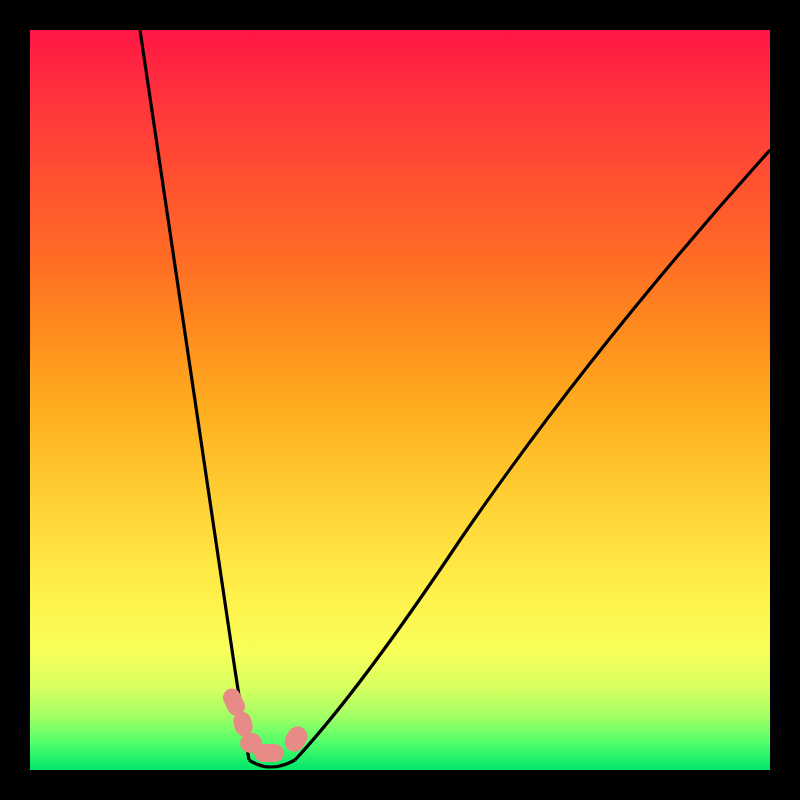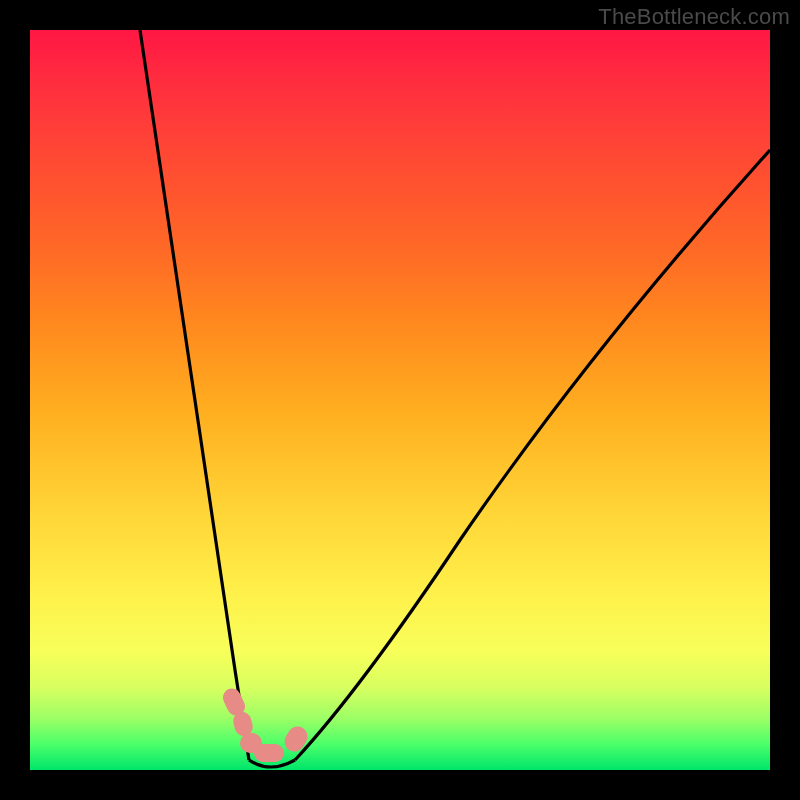--- a/index.html
+++ b/index.html
@@ -69,21 +69,20 @@
     position: absolute;
     background: #e78b87;
     border-radius: 14px;
   }
 </style>
 </head>
 <body>
 
 <div class="frame">
 
-  <div class="watermark">TheBottleneck.com</div>
 
   <div class="plot">
 
     <div class="gradient"></div>
 
     <svg class="curve" viewBox="0 0 740 740" preserveAspectRatio="none">
       <path d="M 110 0
                Q 175 430 205 640
                Q 215 705 219 730"></path>
       <path d="M 219 730

